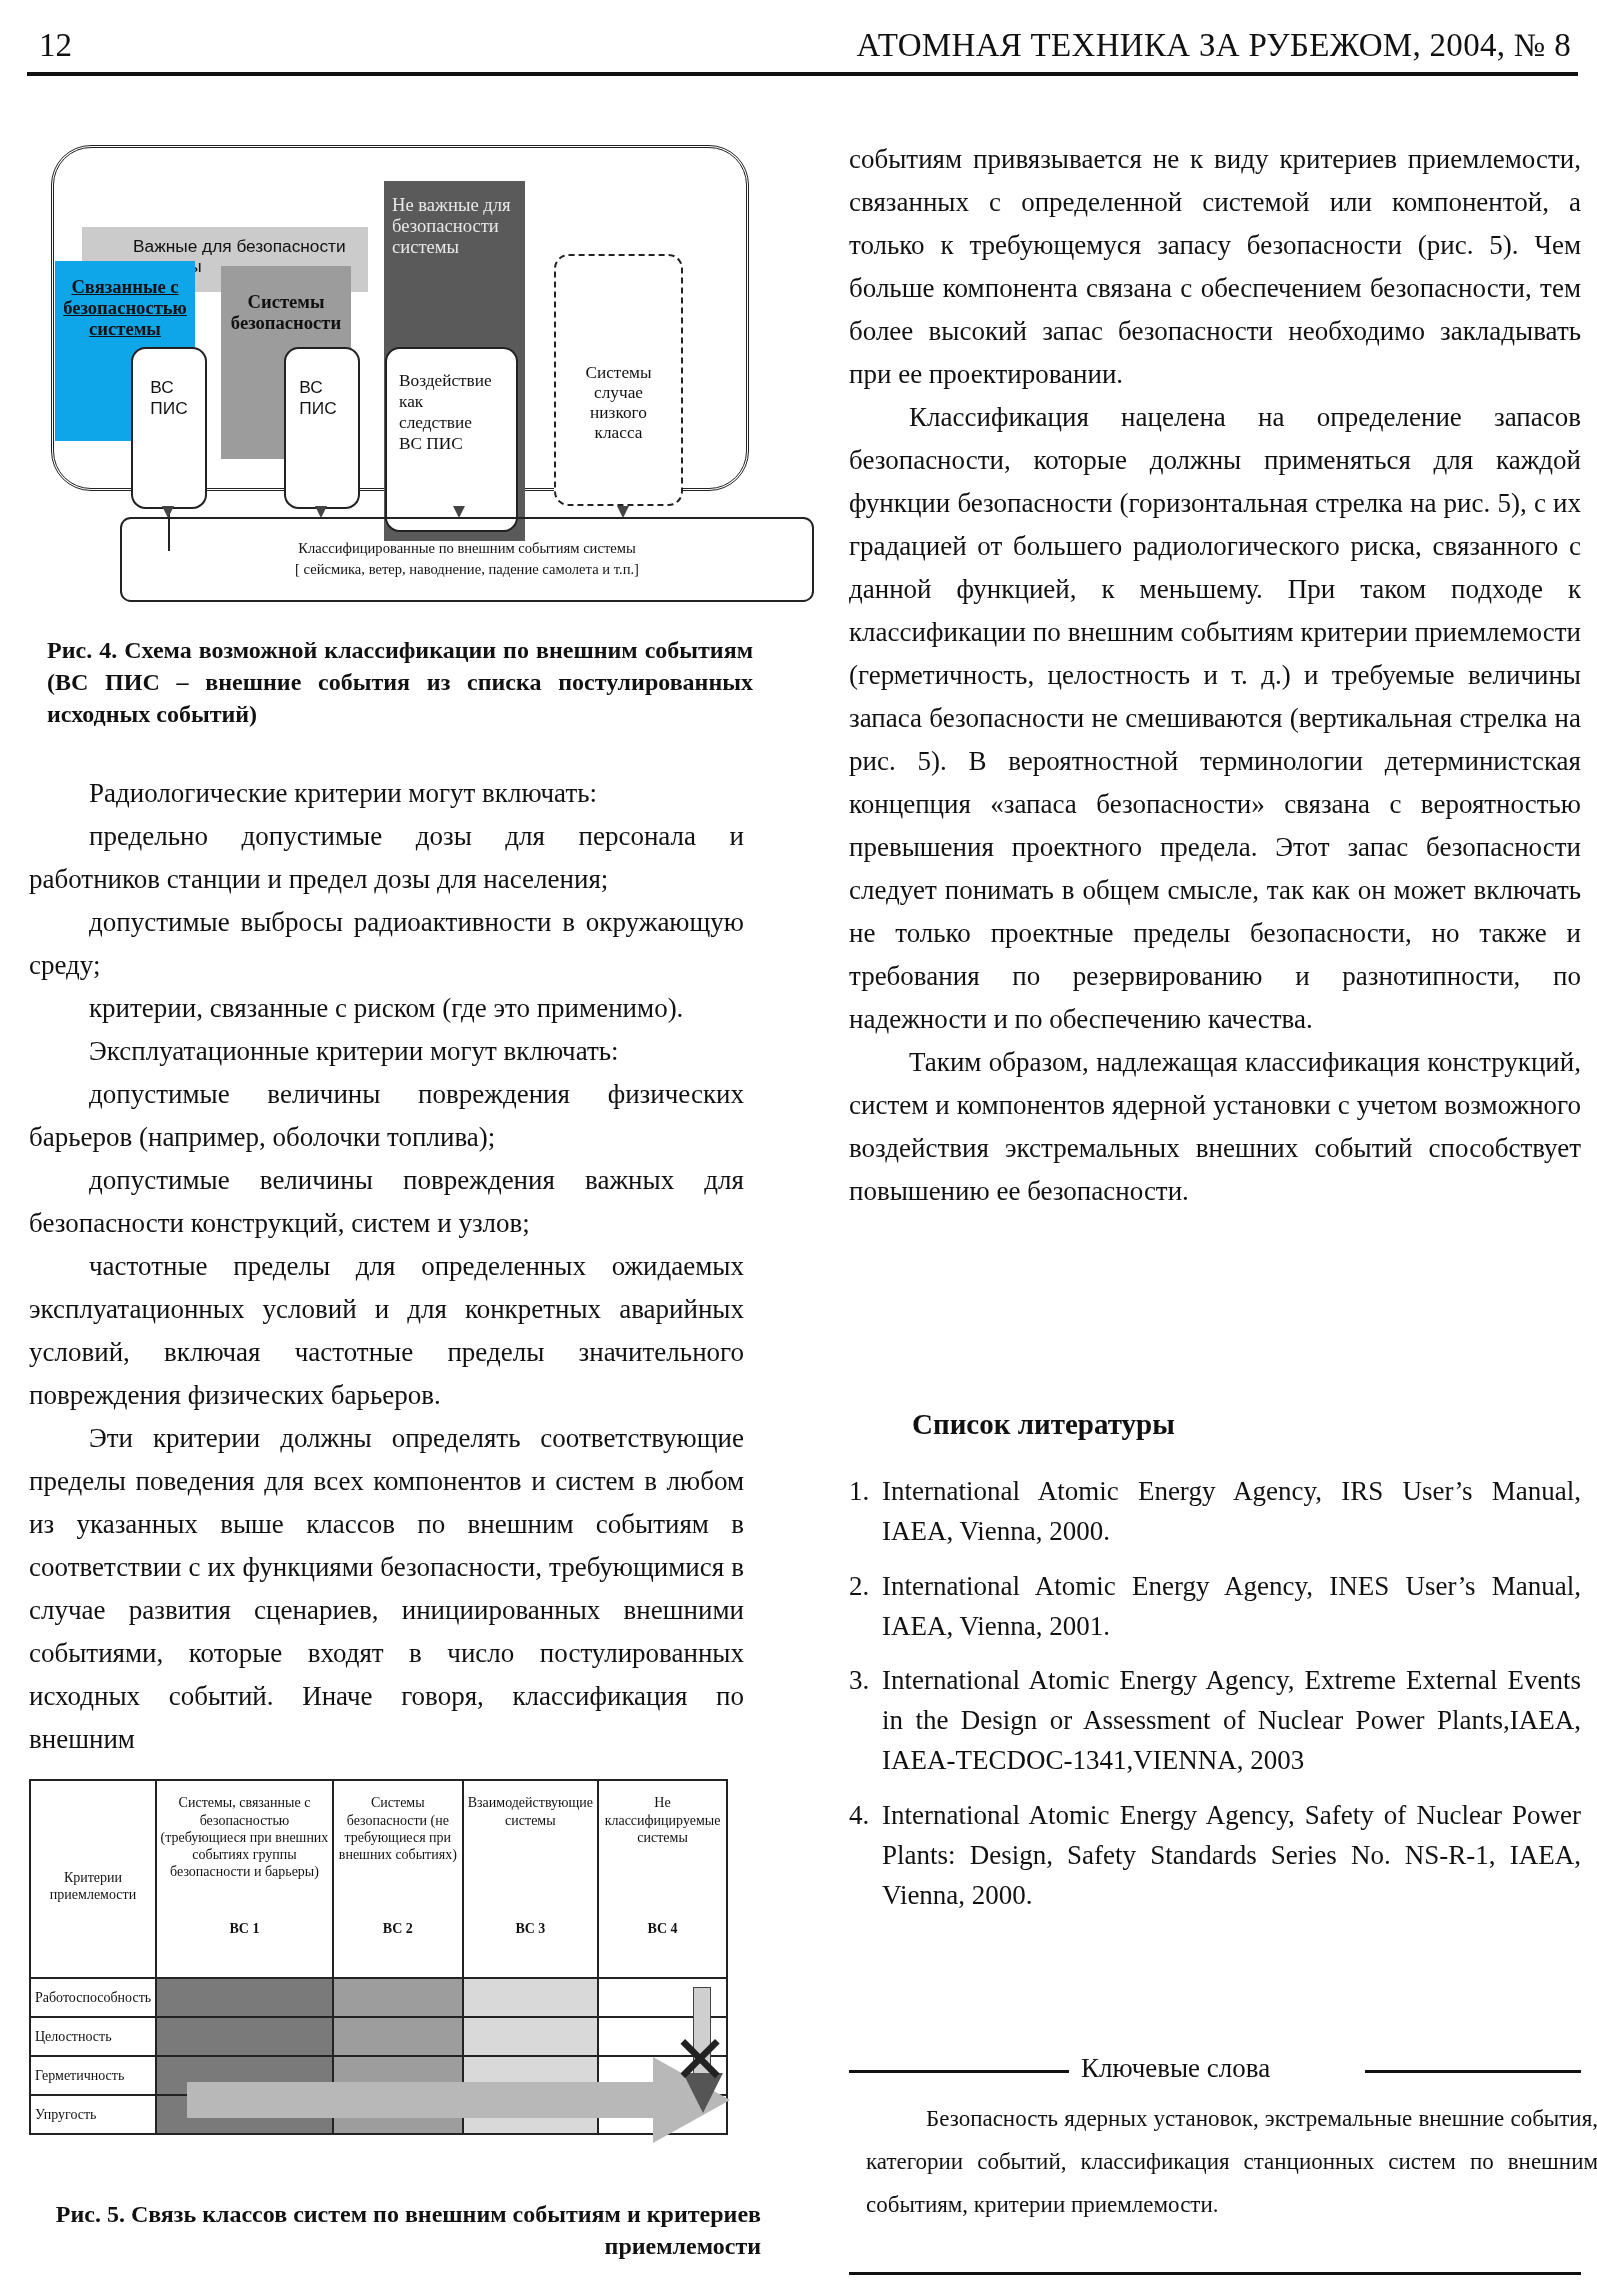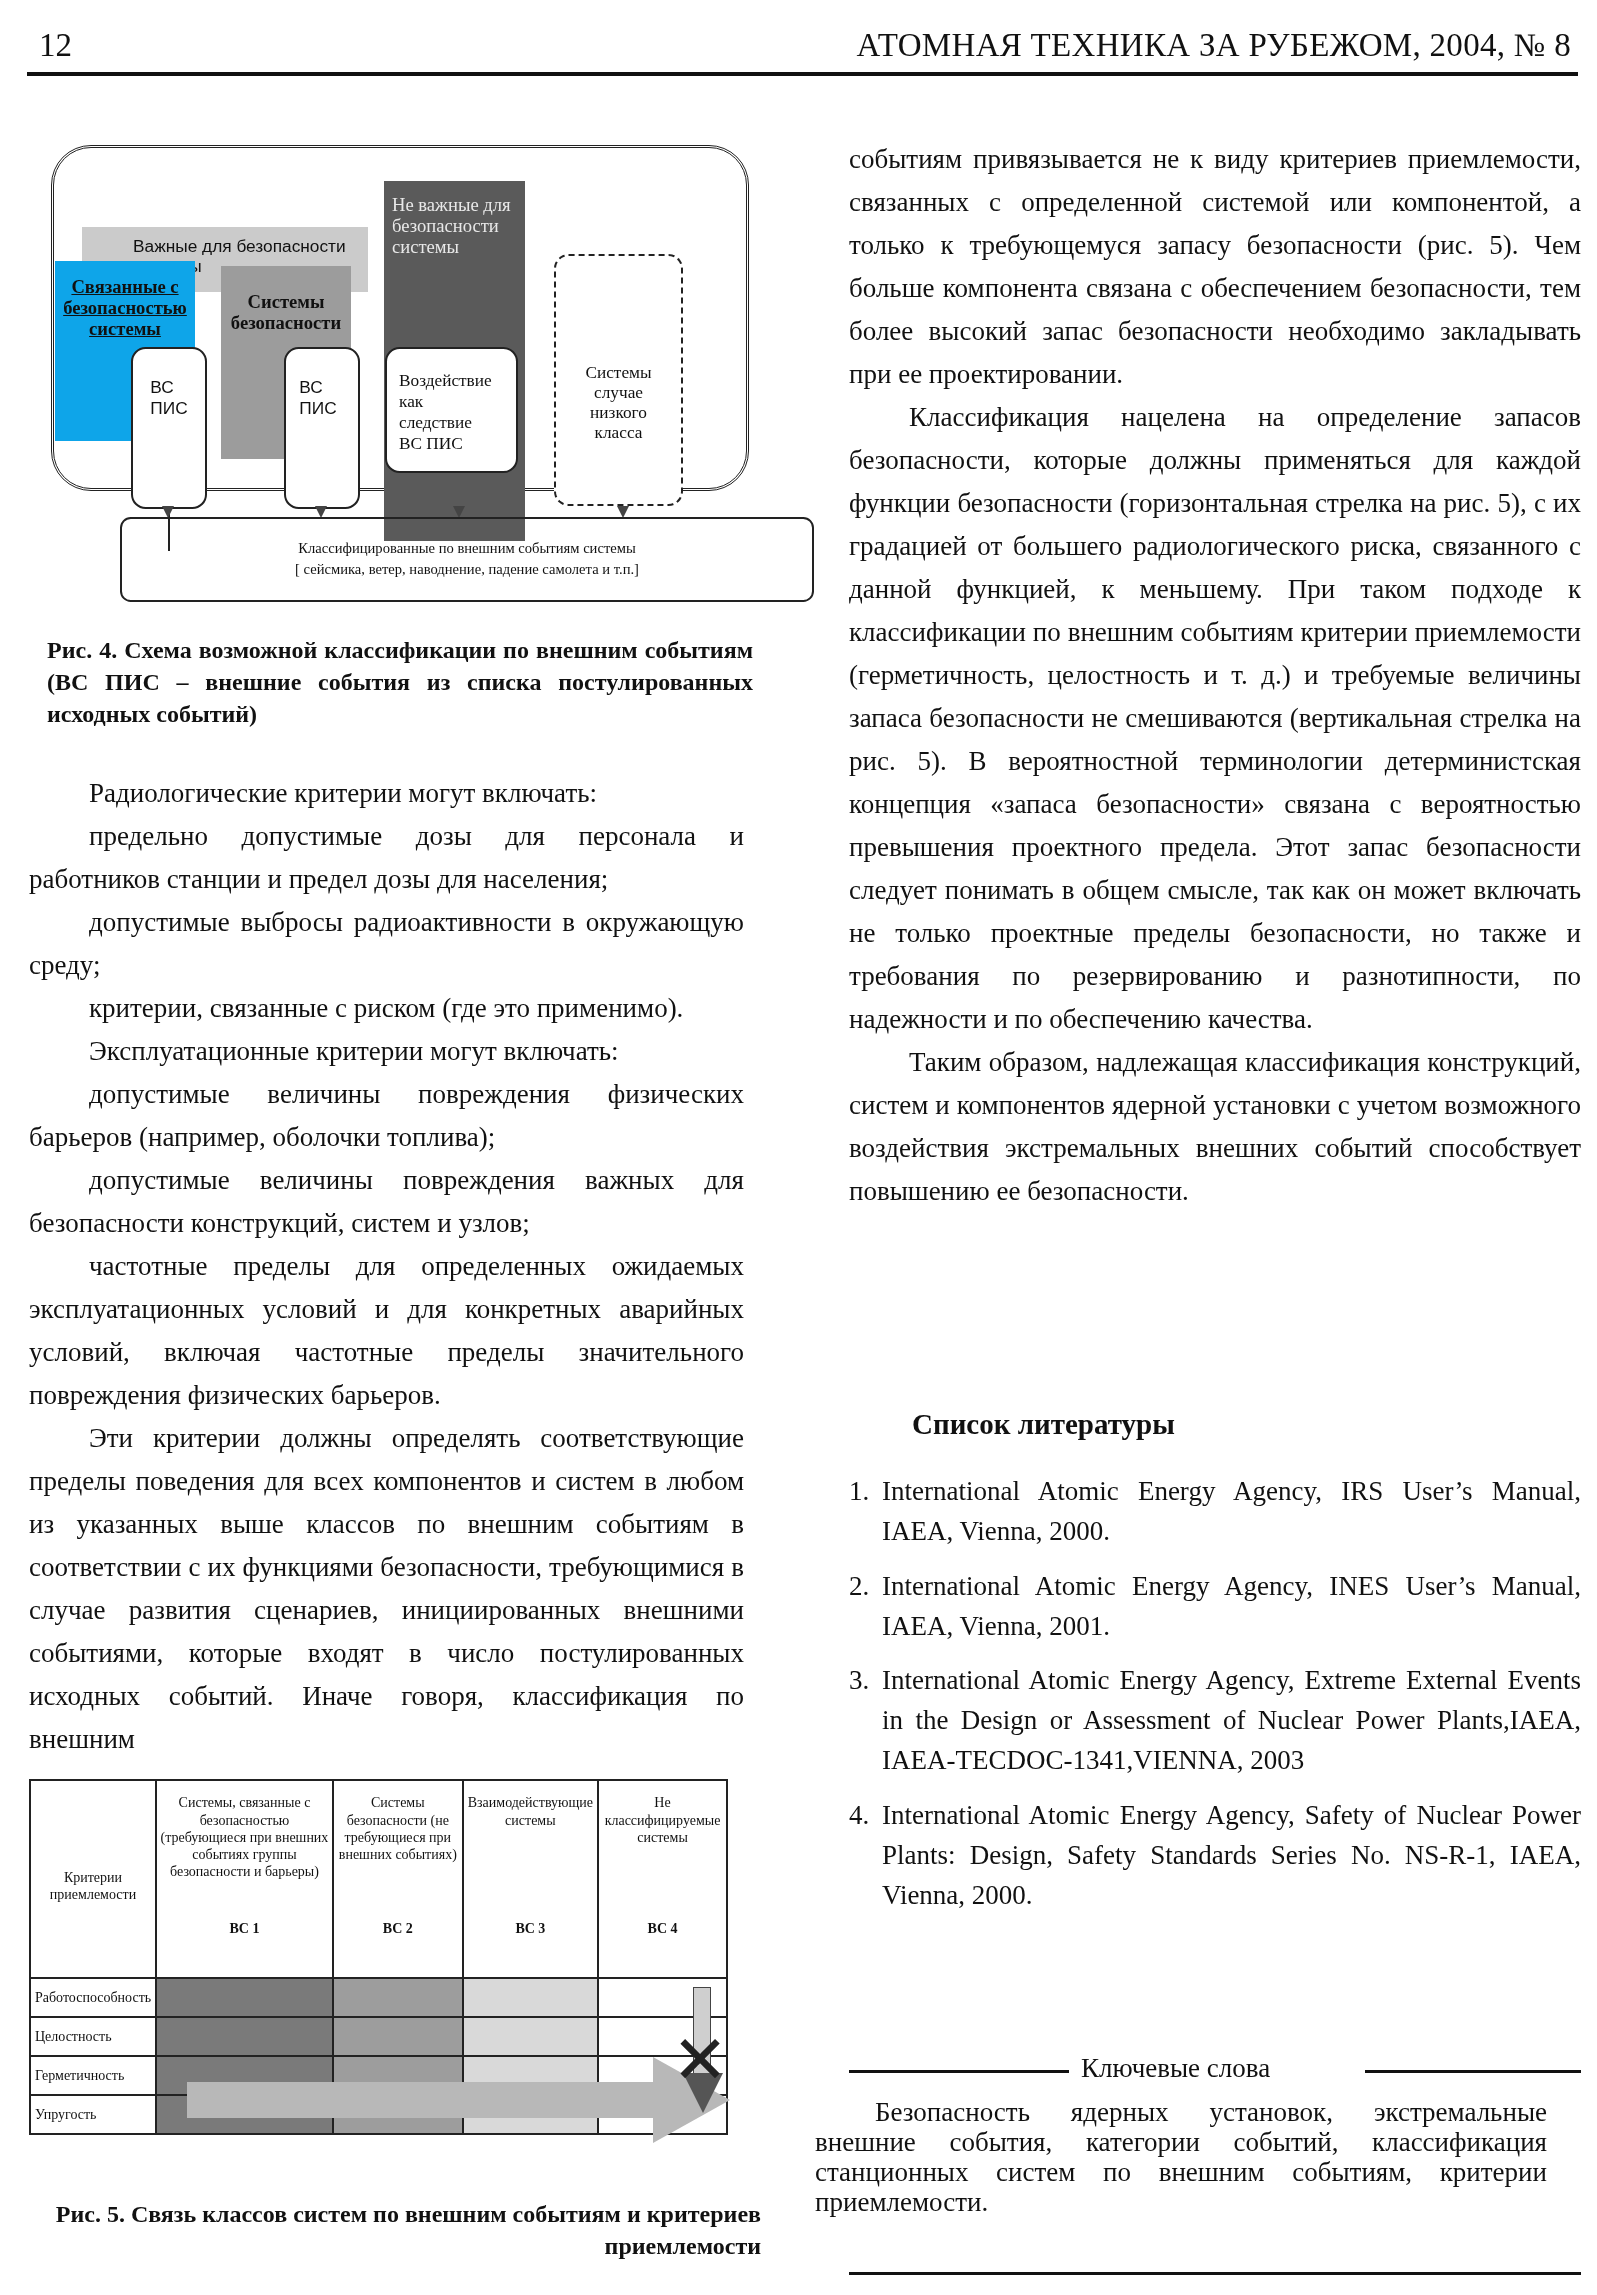--- a/index.html
+++ b/index.html
@@ -28,21 +28,21 @@
                  font-family:"Liberation Sans",sans-serif; font-size:17.3px; line-height:20px; padding:9.3px 0 0 51px; box-sizing:border-box;margin-top:47px; }
   .g-related { left:8px; top:120px; width:140px; height:180px; background:#0ea5e9;
                font-weight:bold; font-size:18.6px; line-height:21px; text-align:center; padding-top:14.6px; box-sizing:border-box;text-decoration:underline; }
   .g-safety { left:174px; top:125px; width:130px; height:193px; background:#9c9c9c;
               font-weight:bold; font-size:18.6px; line-height:21px; text-align:center; padding-top:25px; box-sizing:border-box; }
   .g-notimportant { left:337px; top:40px; width:141px; height:360px; background:#5a5a5a; color:#e8e8e8;
                     font-size:18.6px; line-height:21px; padding:13.3px 0 0 8px; box-sizing:border-box; }
   .wbox { position:absolute; background:#fff; border:2.7px solid #222; border-radius:14.6px; box-sizing:border-box; }
   .w1 { left:84px; top:206px; width:76px; height:162px; font-family:"Liberation Sans",sans-serif; font-size:17.3px; line-height:21px; padding:28px 0 0 17.3px; }
   .w2 { left:237px; top:206px; width:76px; height:162px; font-family:"Liberation Sans",sans-serif; font-size:17.3px; line-height:21px; padding:28px 0 0 13.3px; }
-  .w3 { left:338px; top:206px; width:133px; height:126px; font-size:17.3px; line-height:21px; padding:21px 0 0 12px; }
+  .w3 { left:338px; top:206px; width:133px; height:185px; font-size:17.3px; line-height:21px; padding:21px 0 0 12px; }
   .w4 { left:507px; top:113px; width:129px; height:252px; border:2.7px dashed #222; font-size:17.3px; line-height:20px; text-align:center; padding-top:107px; }
   .arrow-line { position:absolute; width:2px; background:#222; }
   .arrow-head { position:absolute; width:0; height:0; border-left:6.7px solid transparent; border-right:6.7px solid transparent; border-top:12px solid #444; }
   .fig4-bottom { position:absolute; left:73px; top:376px; width:694px; height:85px; border:2.7px solid #222; border-radius:10.7px;
                  box-sizing:border-box; text-align:center; font-size:14.6px; line-height:21px; padding-top:18.6px; }
   #fig4-caption { position:absolute; left:0px; top:493px; width:706px; font-weight:bold; font-size:24px; line-height:32px; text-align:justify; }
 
   
   #fig5 { left:29px; top:1779px; width:732px; height:426px; }
   #fig5-table { position:absolute; left:0; top:0; width:699px; border-collapse:collapse; font-size:14px; line-height:17.3px; }
@@ -63,21 +63,21 @@
   
   #refs-title { left:912px; top:1408px; font-size:29px; font-weight:bold; }
   #refs { left:849px; top:1471px; width:732px; font-size:27px; line-height:40px; }
   .ref { position:relative; padding-left:33px; margin-bottom:14.6px; text-align:justify; }
   .ref-num { position:absolute; left:0; top:0; }
 
   
   #kw-head { left:849px; top:2053px; width:732px; height:33px; }
   .kw-rule { position:absolute; top:17.3px; height:2.7px; background:#111; }
   #kw-title { position:absolute; left:232px; top:0; font-size:27px; }
-  #kw-text { left:815px; top:2097px; width:732px; font-size:27px; line-height:30px; text-align:justify; }
+  #kw-text { left:866px; top:2097px; width:732px; font-size:23px; line-height:43px; text-align:justify; }
   #kw-bottom-rule { left:849px; top:2272px; width:732px; height:3.3px; background:#111; }
 </style>
 </head>
 <body>
 
 <div id="hdr-num" class="abs">12</div>
 <div id="hdr-title" class="abs">АТОМНАЯ ТЕХНИКА ЗА РУБЕЖОМ, 2004, № 8</div>
 <div id="hdr-rule" class="abs"></div>
 
 <div id="fig4" class="abs">

